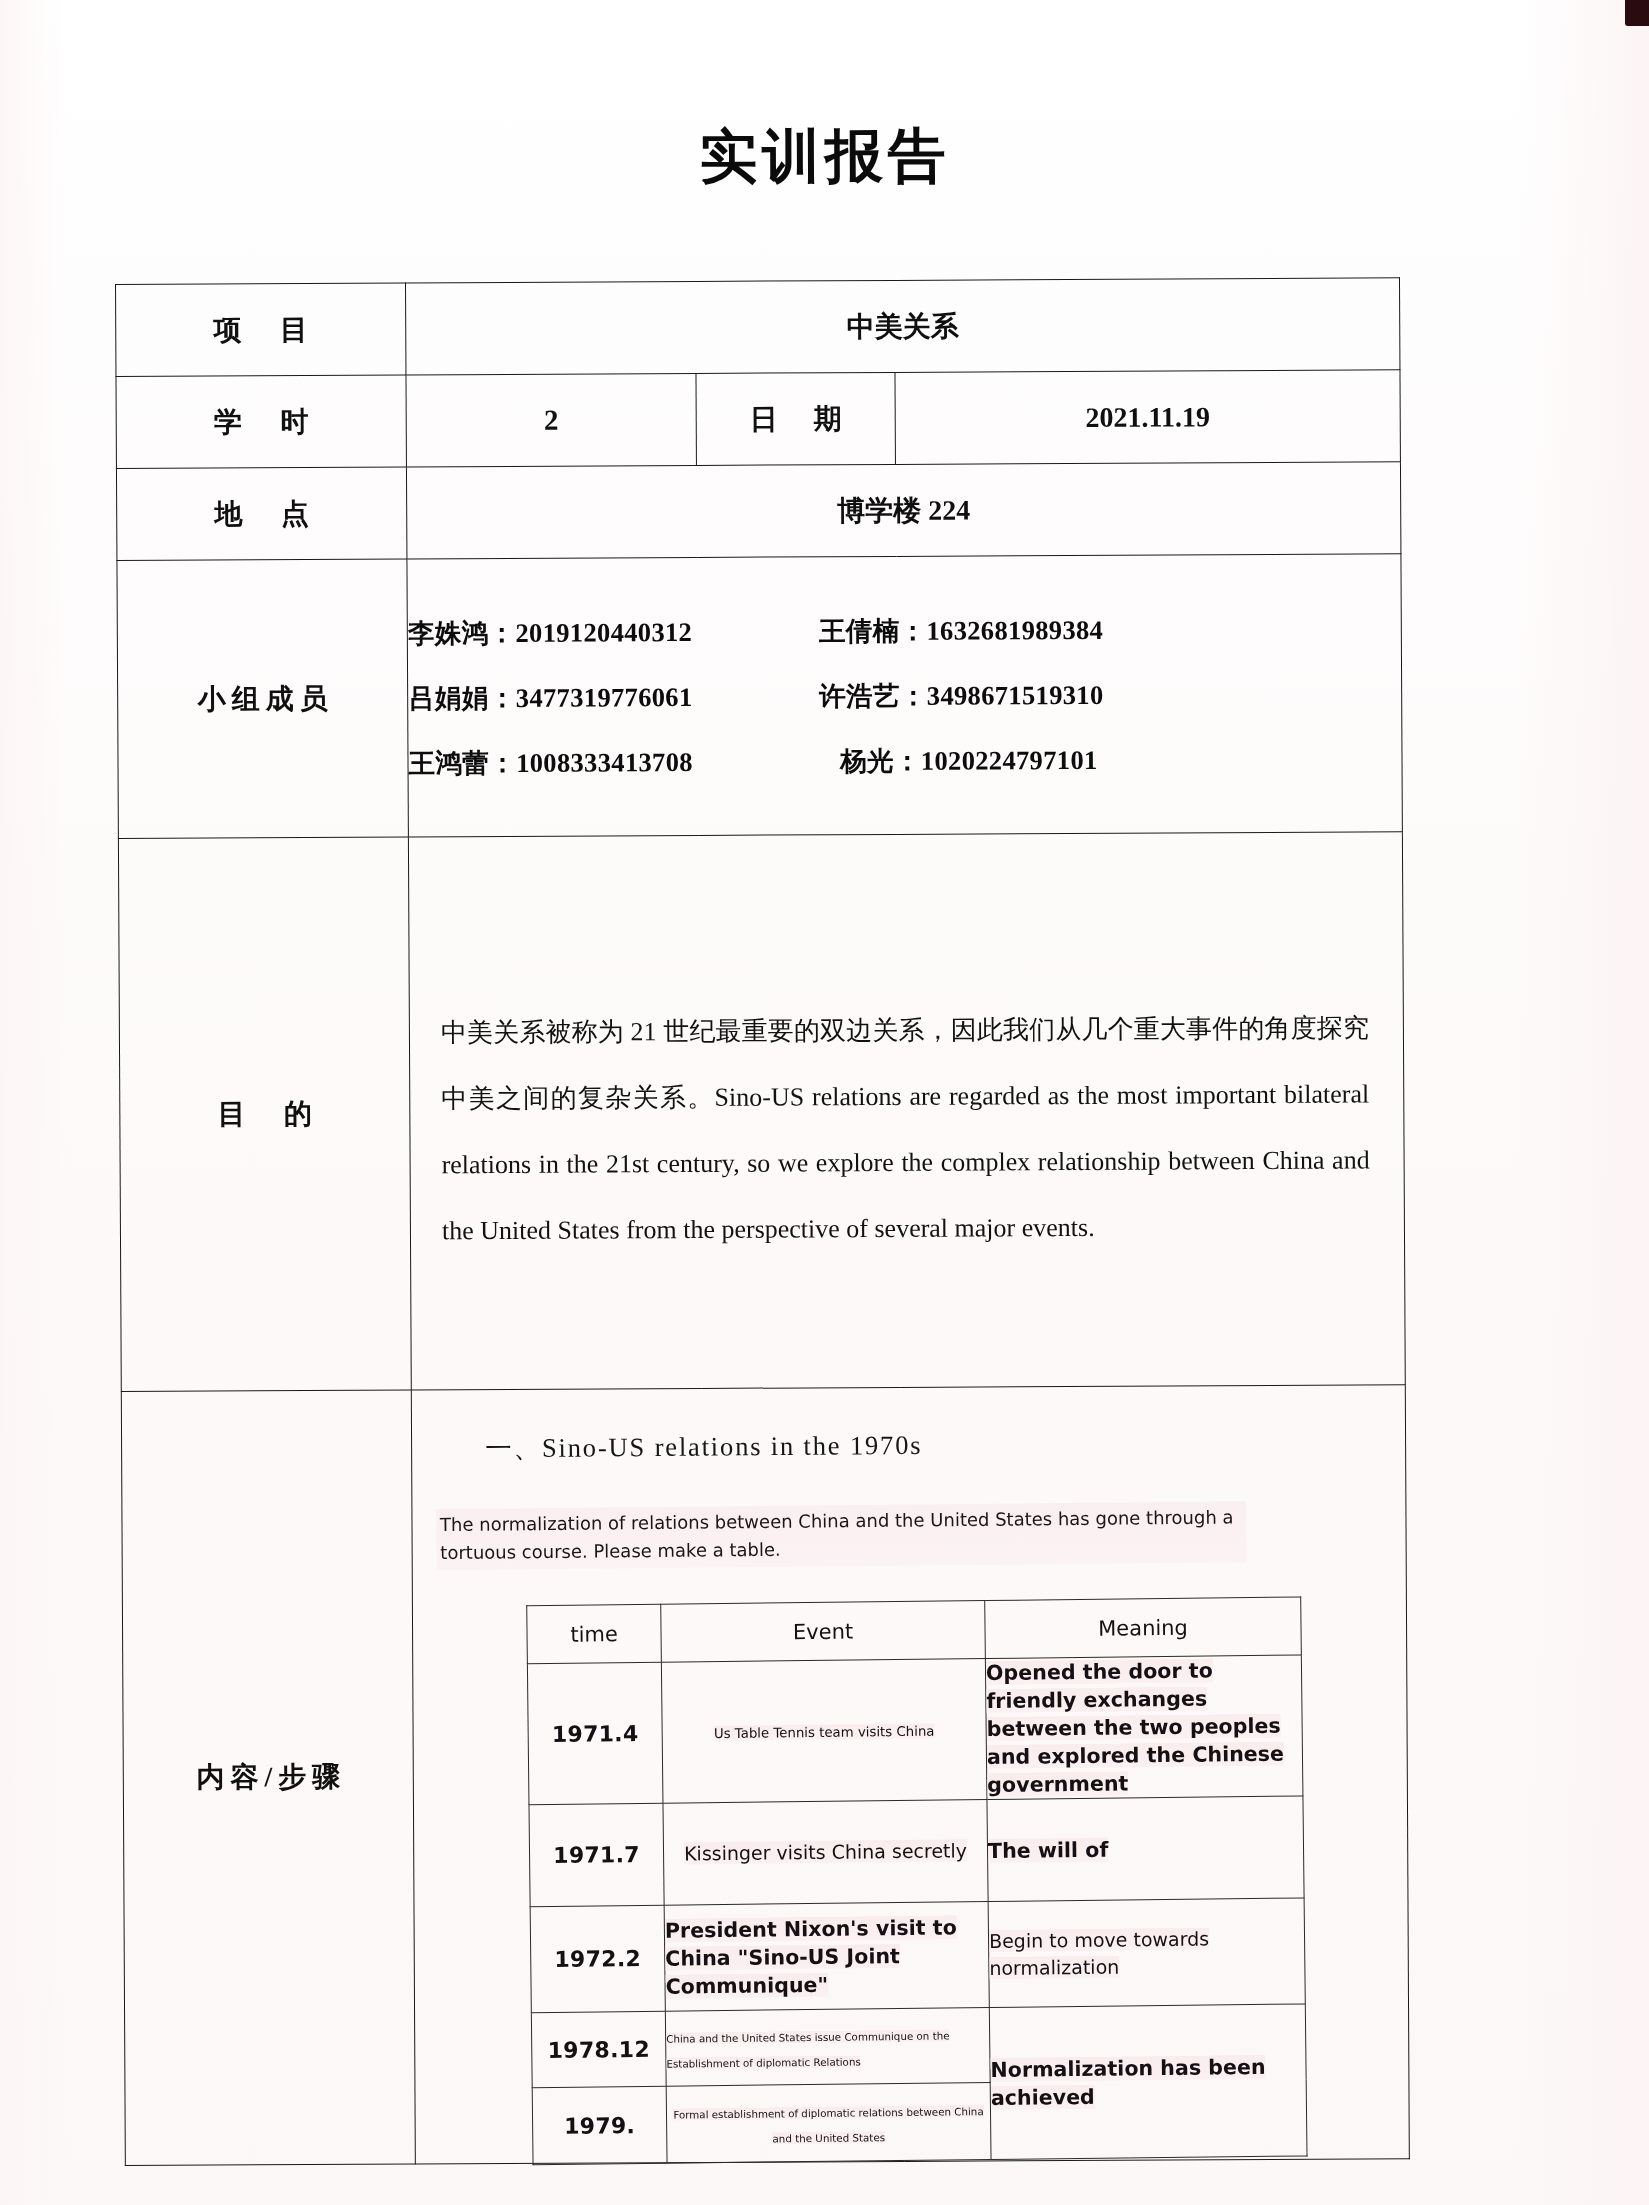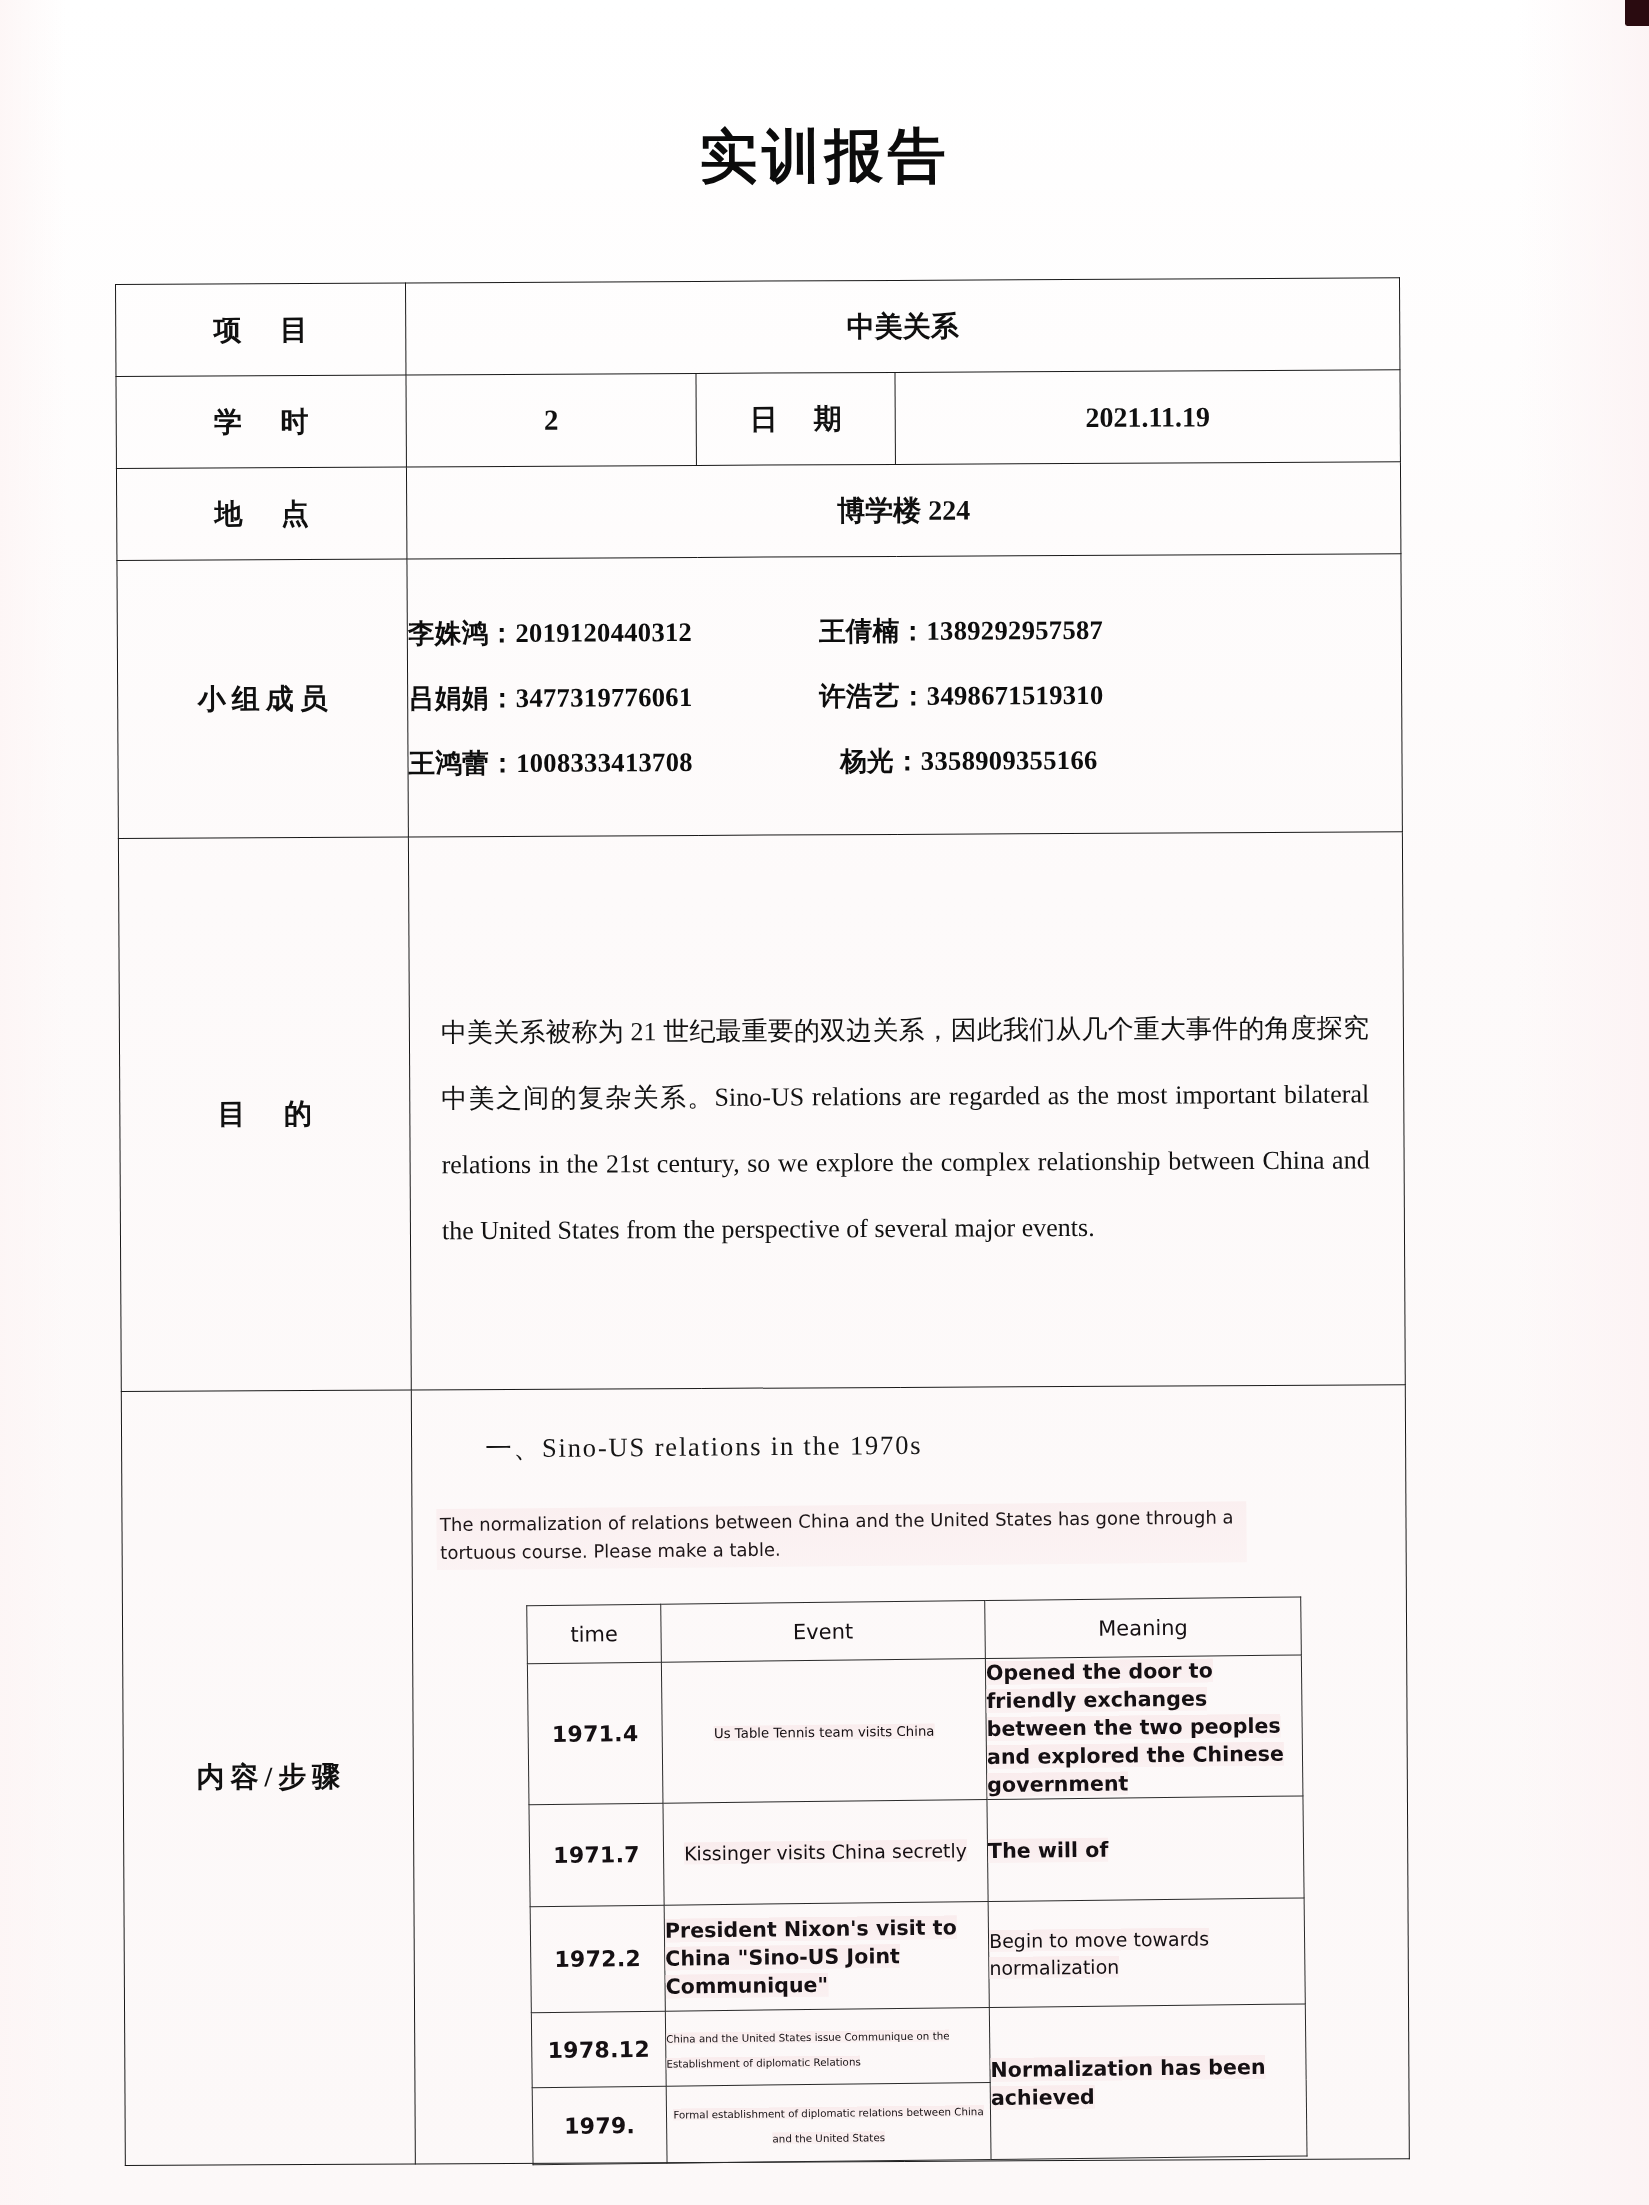--- a/index.html
+++ b/index.html
@@ -249,29 +249,29 @@
     <tr class="r-place">
       <td class="lbl">地 点</td>
       <td class="val-center" colspan="3">博学楼 224</td>
     </tr>
 
     <tr class="r-members">
       <td class="lbl lbl-tight">小组成员</td>
       <td class="members" colspan="3">
         <div class="member-line">
           <span class="member m1"><span>李姝鸿：</span><span>2019120440312</span></span>
-          <span class="member m2"><span>王倩楠：</span><span>1389292957587</span></span>
+          <span class="member m2"><span>王倩楠：</span><span>1632681989384</span></span>
         </div>
         <div class="member-line">
           <span class="member m1"><span>吕娟娟：</span><span>3477319776061</span></span>
           <span class="member m2"><span>许浩艺：</span><span>3498671519310</span></span>
         </div>
         <div class="member-line indent2">
           <span class="member m1"><span>王鸿蕾：</span><span>1008333413708</span></span>
-          <span class="member m2"><span>杨光：</span><span>3358909355166</span></span>
+          <span class="member m2"><span>杨光：</span><span>1020224797101</span></span>
         </div>
       </td>
     </tr>
 
     <tr class="r-purpose">
       <td class="lbl">目 的</td>
       <td class="purpose-cell" colspan="3">
         <div class="purpose-body">中美关系被称为 21 世纪最重要的双边关系，因此我们从几个重大事件的角度探究中美之间的复杂关系。Sino-US relations are regarded as the most important bilateral relations in the 21st century, so we explore the complex relationship between China and the United States from the perspective of several major events.</div>
       </td>
     </tr>

